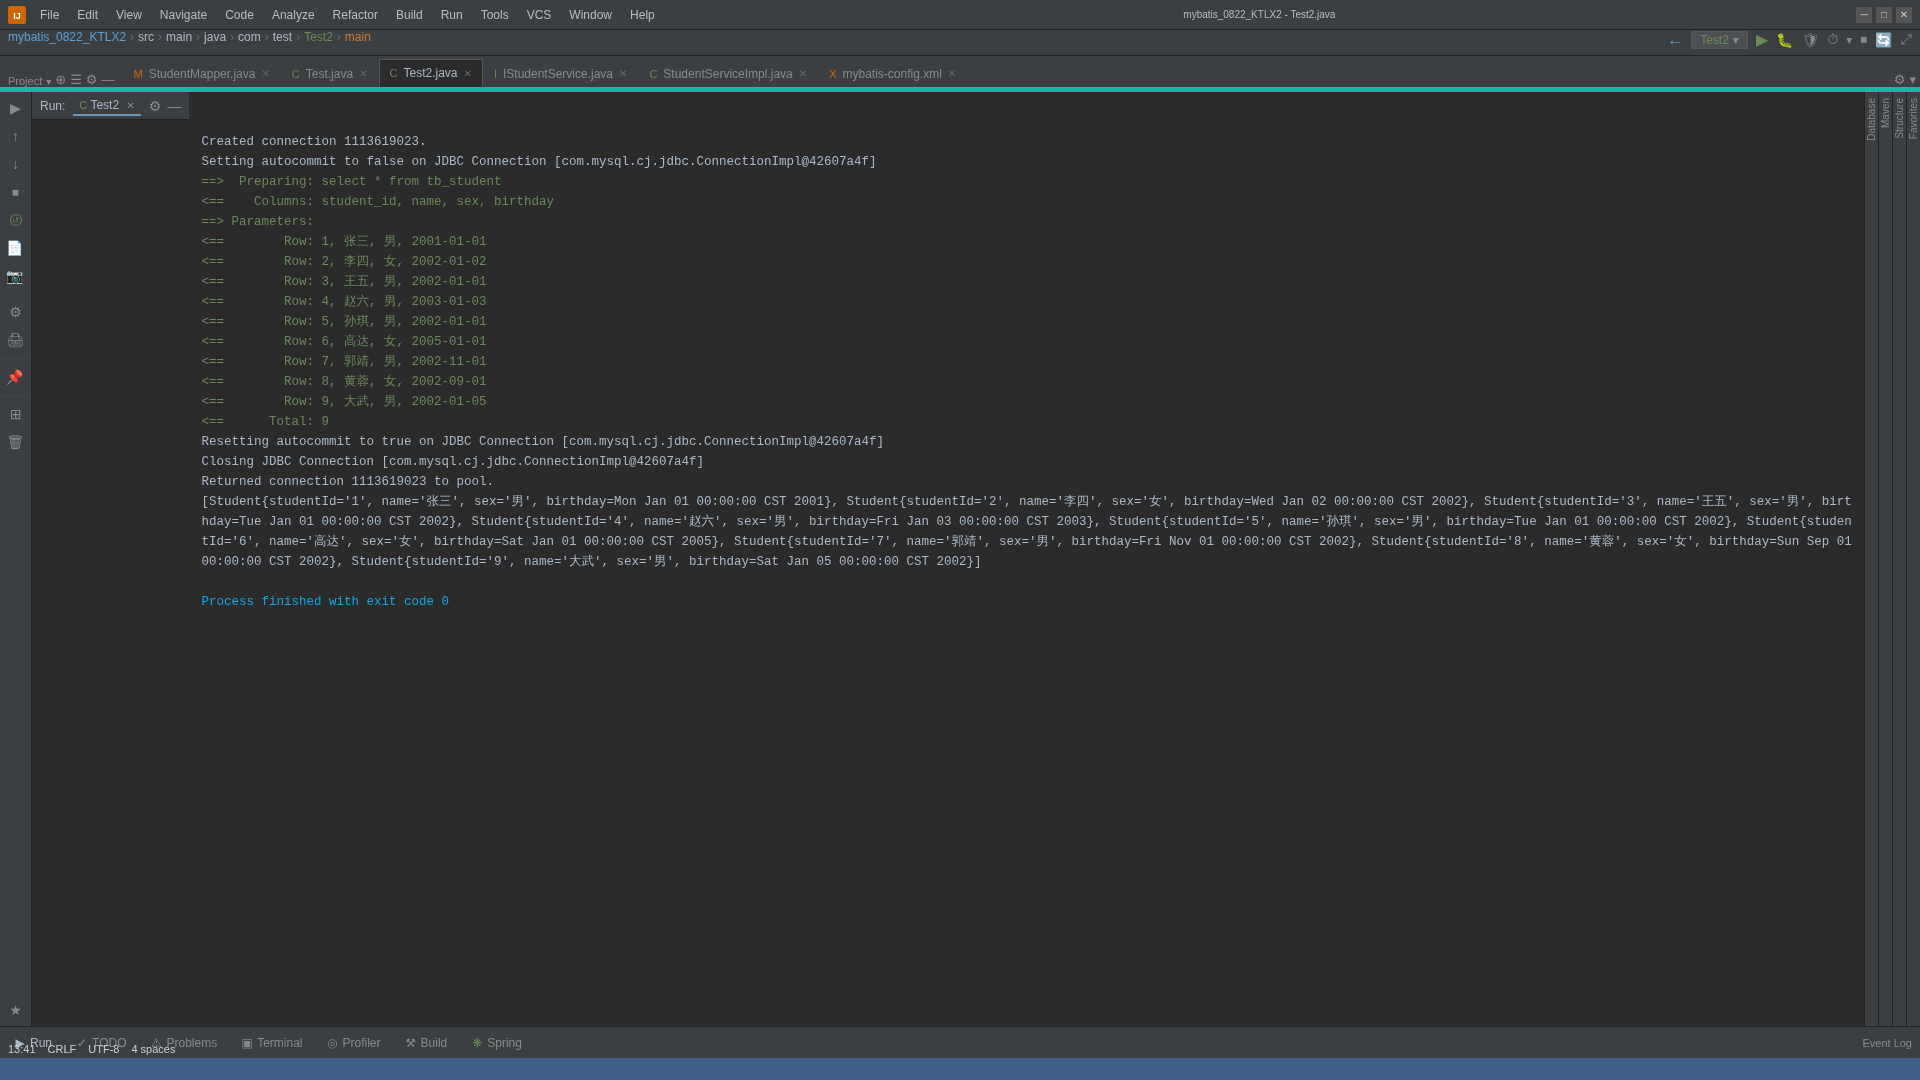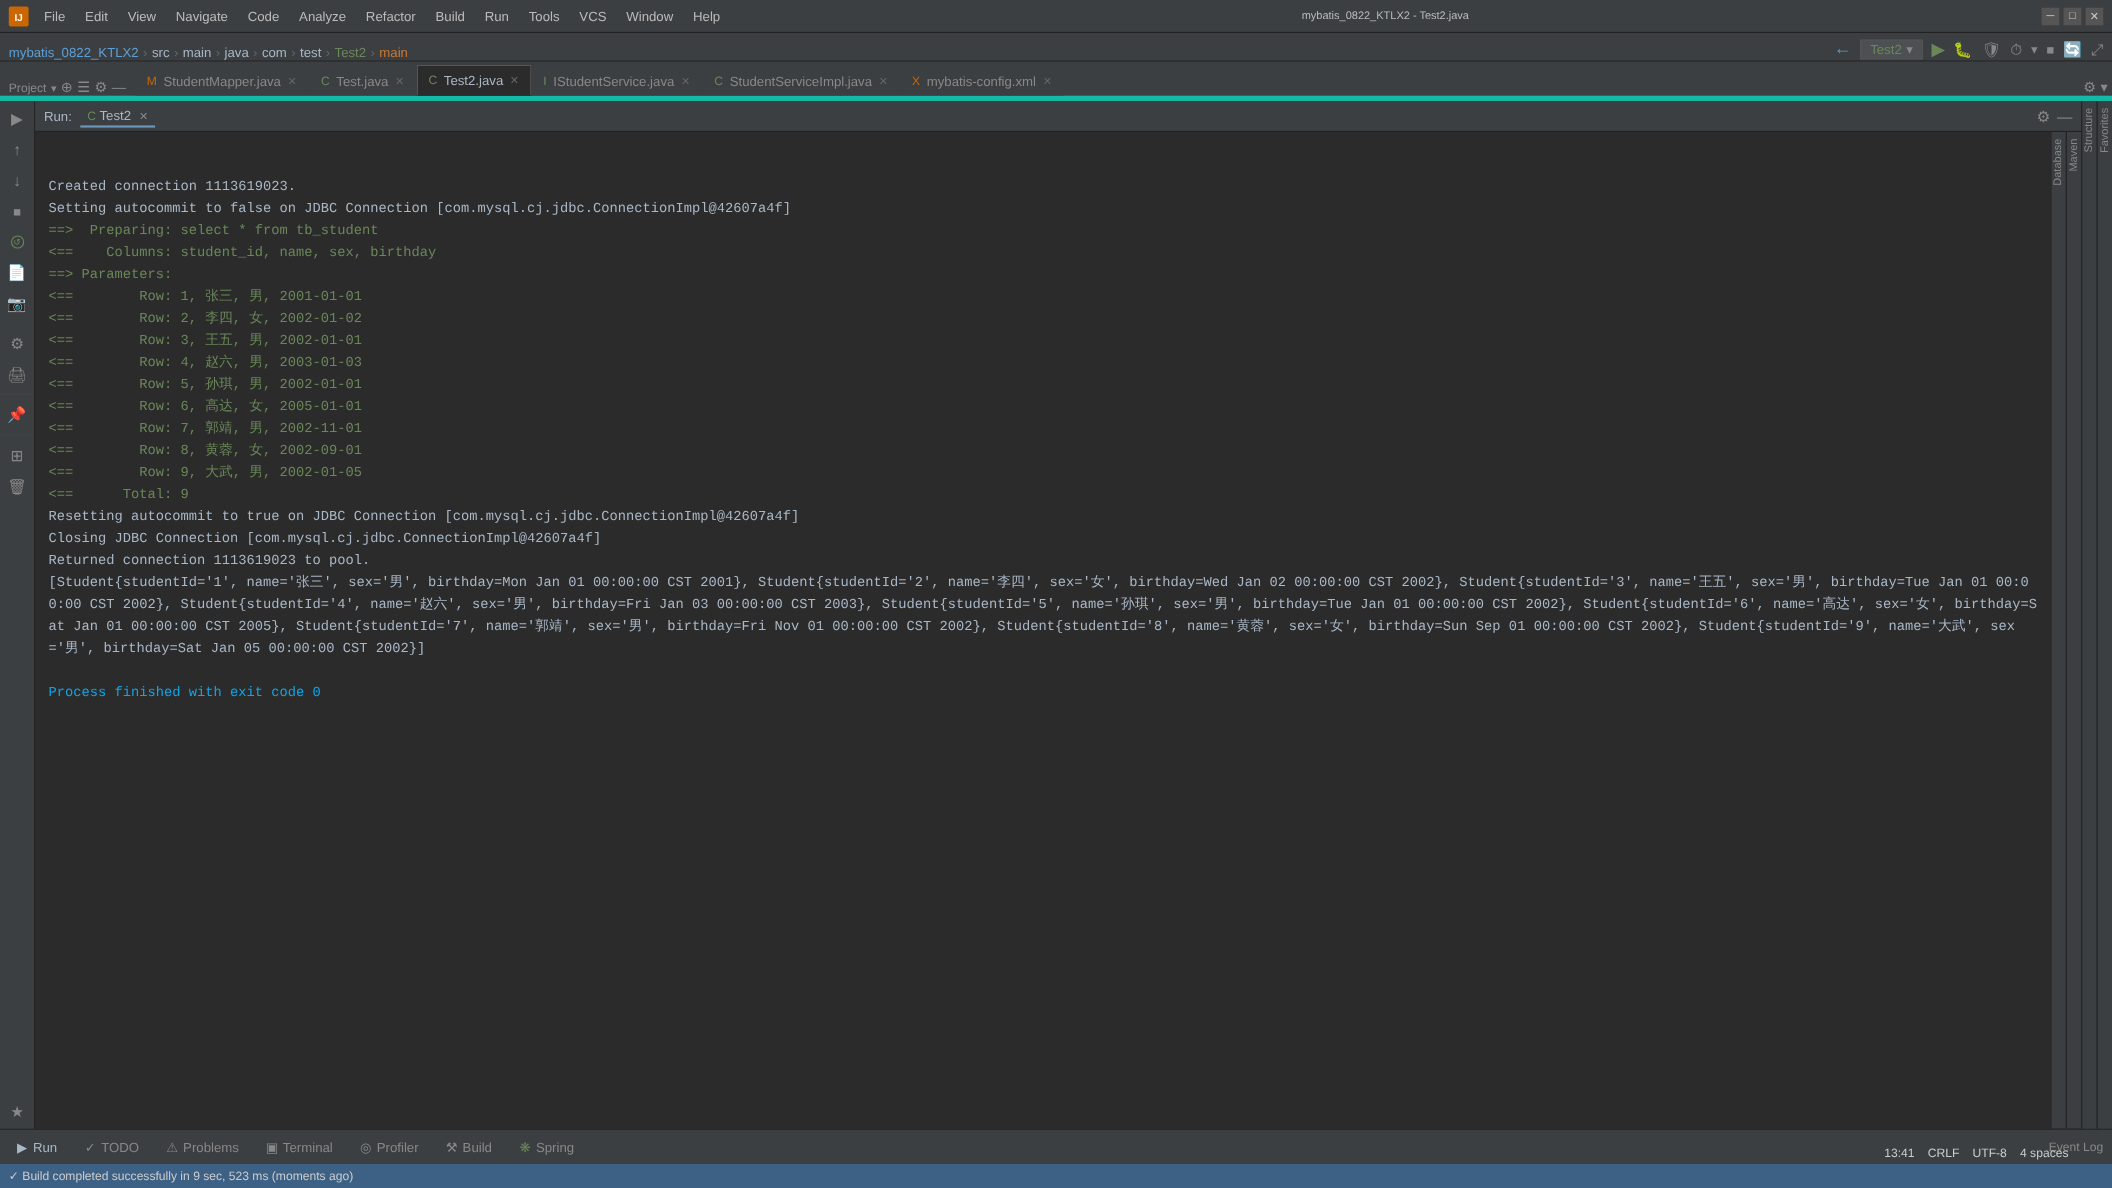--- a/index.html
+++ b/index.html
@@ -63,21 +63,21 @@
       font-size: 10px;
       cursor: pointer;
       display: flex; align-items: center; justify-content: center;
     }
 
     
     #breadcrumb {
       height: 26px;
       background: #3c3f41;
       display: flex;
-      align-items: flex-end;
+      align-items: flex-start;
       padding: 0 8px;
       gap: 4px;
       font-size: 12px;
       color: #a9b7c6;
       border-bottom: 1px solid #222;
     }
     .breadcrumb-sep { color: #666; }
     .breadcrumb-item { color: #a9b7c6; }
     #breadcrumb-right {
       margin-left: auto;
@@ -386,21 +386,21 @@
     <div class="sidebar-icon">🖨</div>
     <div style="border-top:1px solid #444;width:100%;margin:2px 0;"></div>
     <div class="sidebar-icon">📌</div>
     <div style="border-top:1px solid #444;width:100%;margin:2px 0;"></div>
     <div class="sidebar-icon">⊞</div>
     <div class="sidebar-icon">🗑</div>
     <div style="flex:1;"></div>
     <div class="sidebar-icon">★</div>
   </div>
 
-  <div style="display:flex;flex:1;flex-direction:column;">
+  <div style="display:flex;flex:1;flex-direction:row;">
 
     <div id="run-header">
       <span style="color:#a9b7c6;">Run:</span>
       <div class="run-tab active">
         <span style="color:#6a8759;font-size:11px;">C</span>
         <span>Test2</span>
         <span style="color:#888;font-size:10px;cursor:pointer;margin-left:4px;">✕</span>
       </div>
       <div style="margin-left:auto;display:flex;gap:6px;align-items:center;">
         <span style="color:#888;font-size:14px;cursor:pointer;">⚙</span>
@@ -479,24 +479,20 @@
   <div class="bottom-tab">
     <span class="bottom-tab-icon" style="color:#6a8759;">❋</span>
     <span>Spring</span>
   </div>
   <div style="margin-left:auto;display:flex;align-items:center;gap:6px;">
     <span style="color:#888;font-size:11px;cursor:pointer;">Event Log</span>
   </div>
 </div>
 
 <div id="status-bar">
-  <div id="status-left">
-    <span style="color:#ccc;font-size:11px;">✓ </span>
-    <span style="color:#ccc;">Build completed successfully in 9 sec, 523 ms (moments ago)</span>
-  </div>
   <div id="status-right">
     <span>13:41</span>
     <span style="cursor:pointer;">CRLF</span>
     <span style="cursor:pointer;">UTF-8</span>
     <span style="cursor:pointer;">4 spaces</span>
     <span style="cursor:pointer;margin-top:40px;">Bn8</span>
   </div>
 </div>
 
 </body></html>

